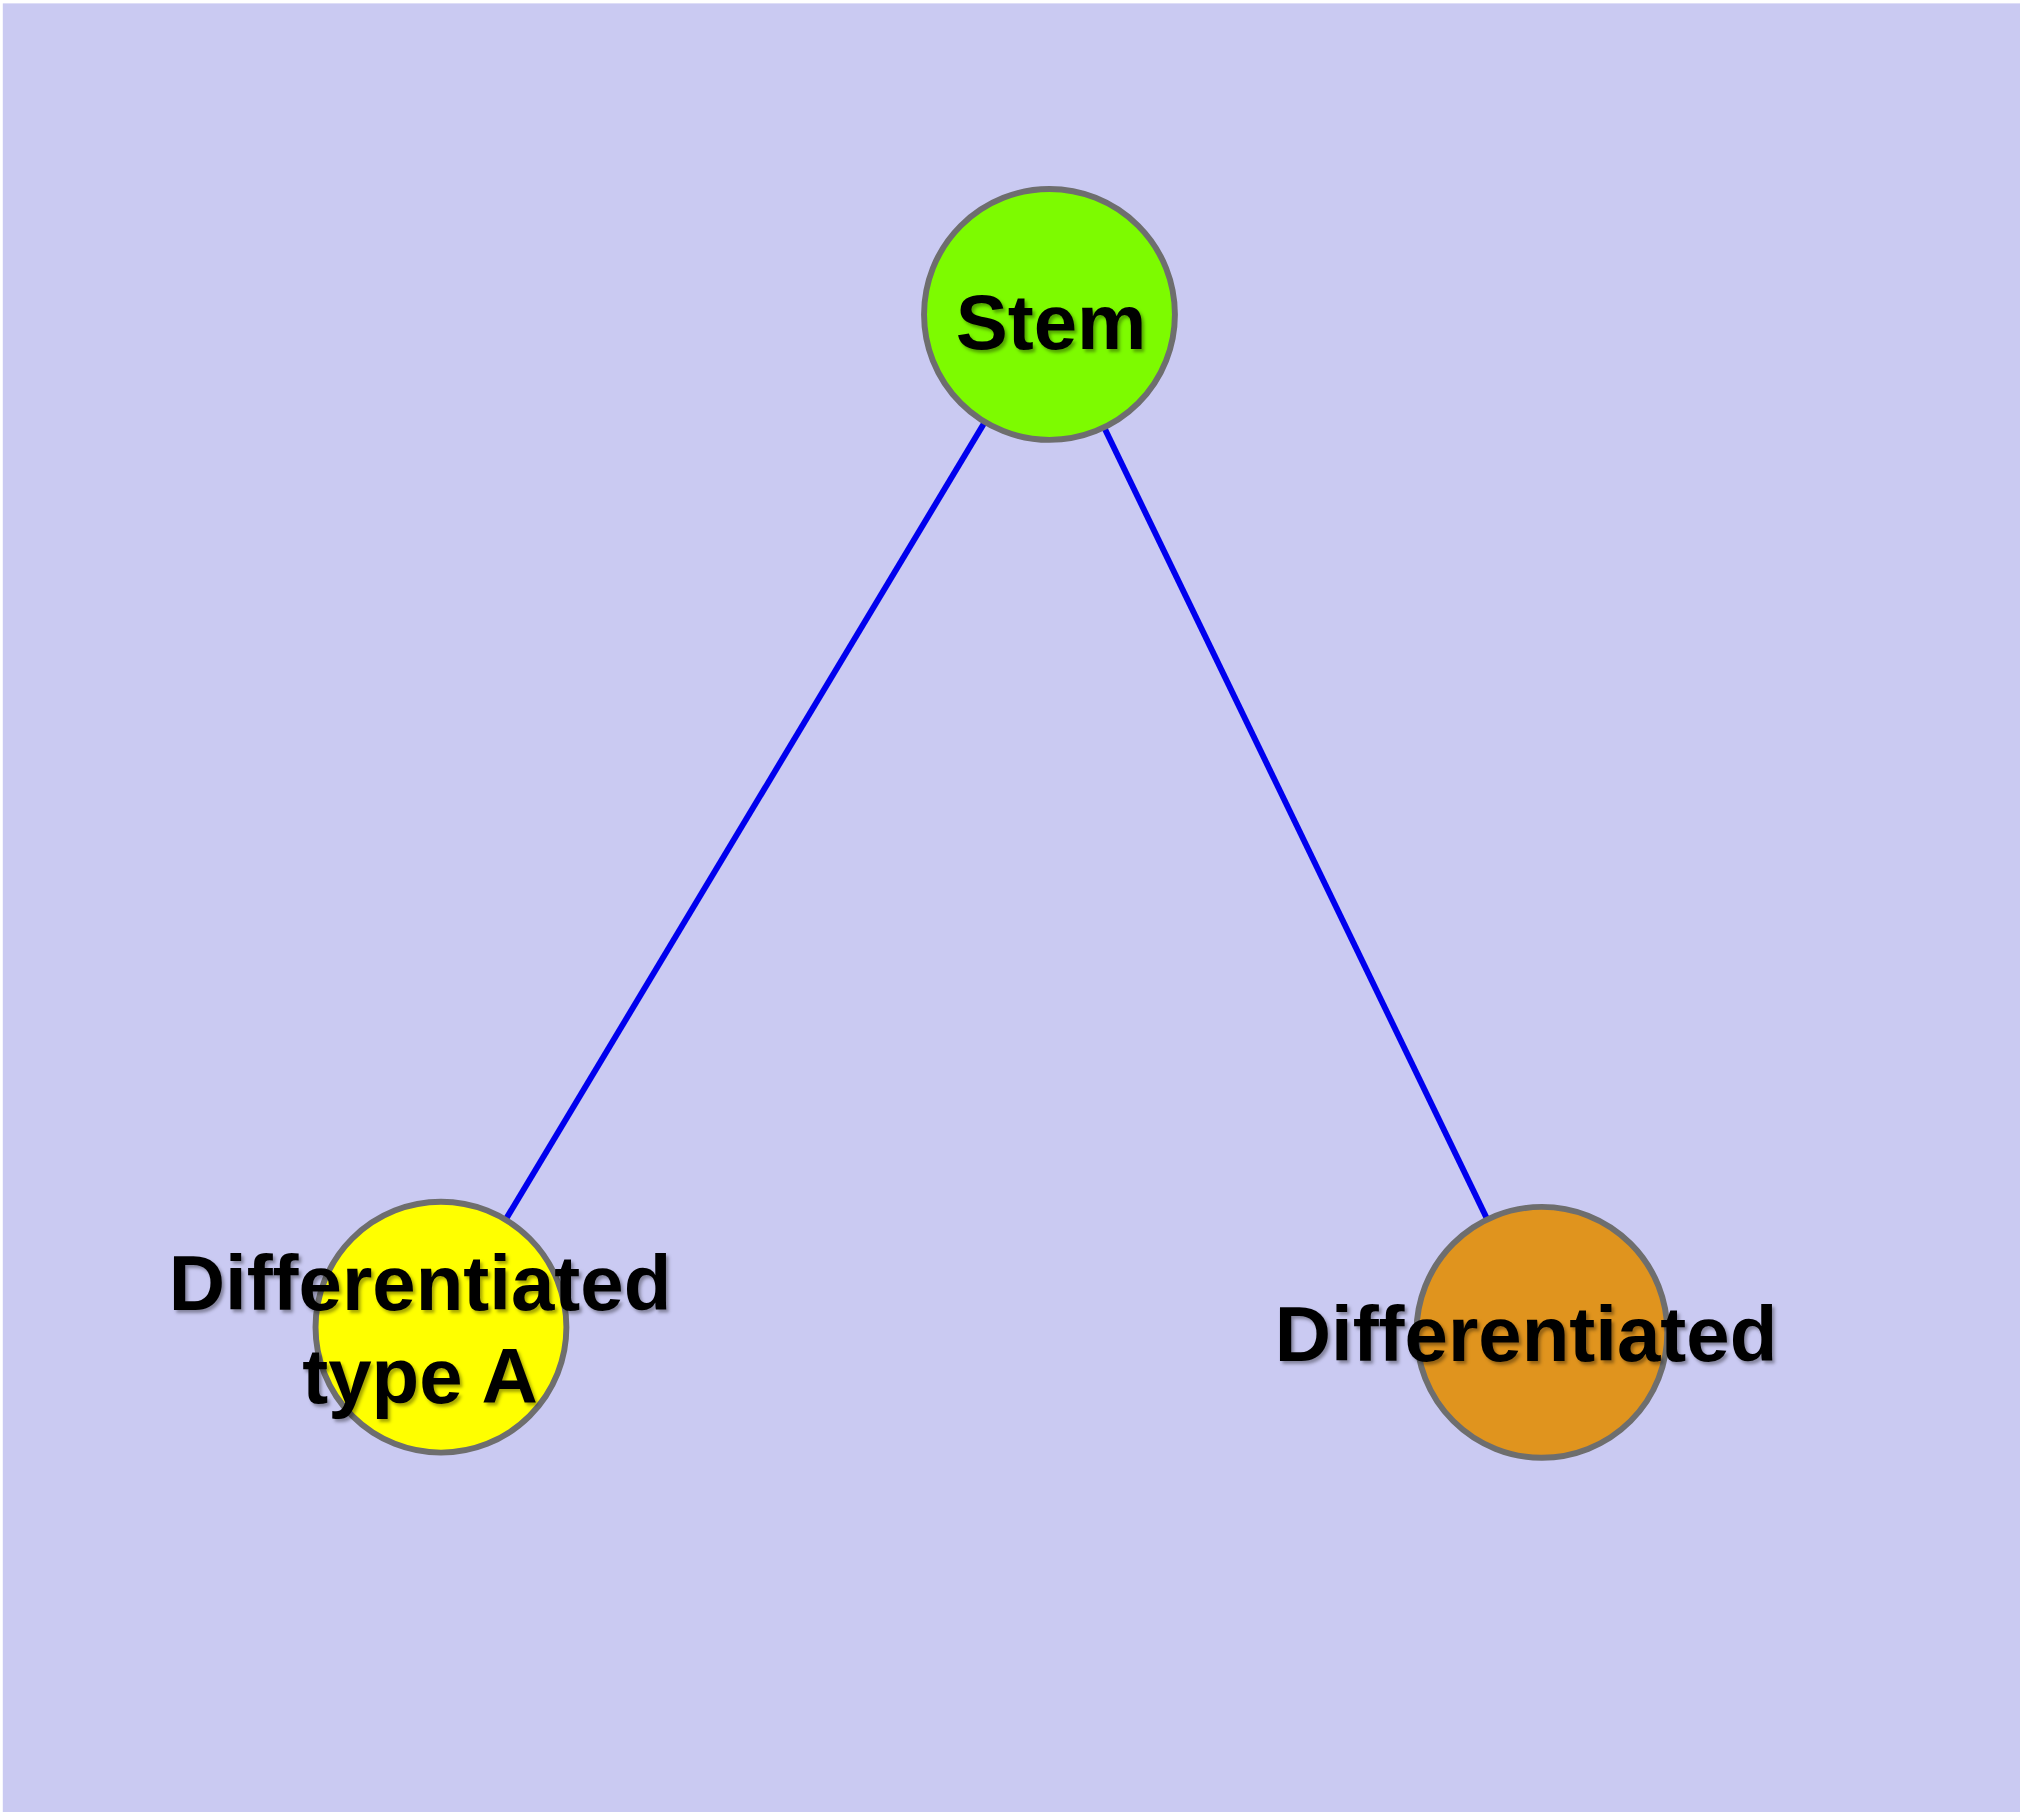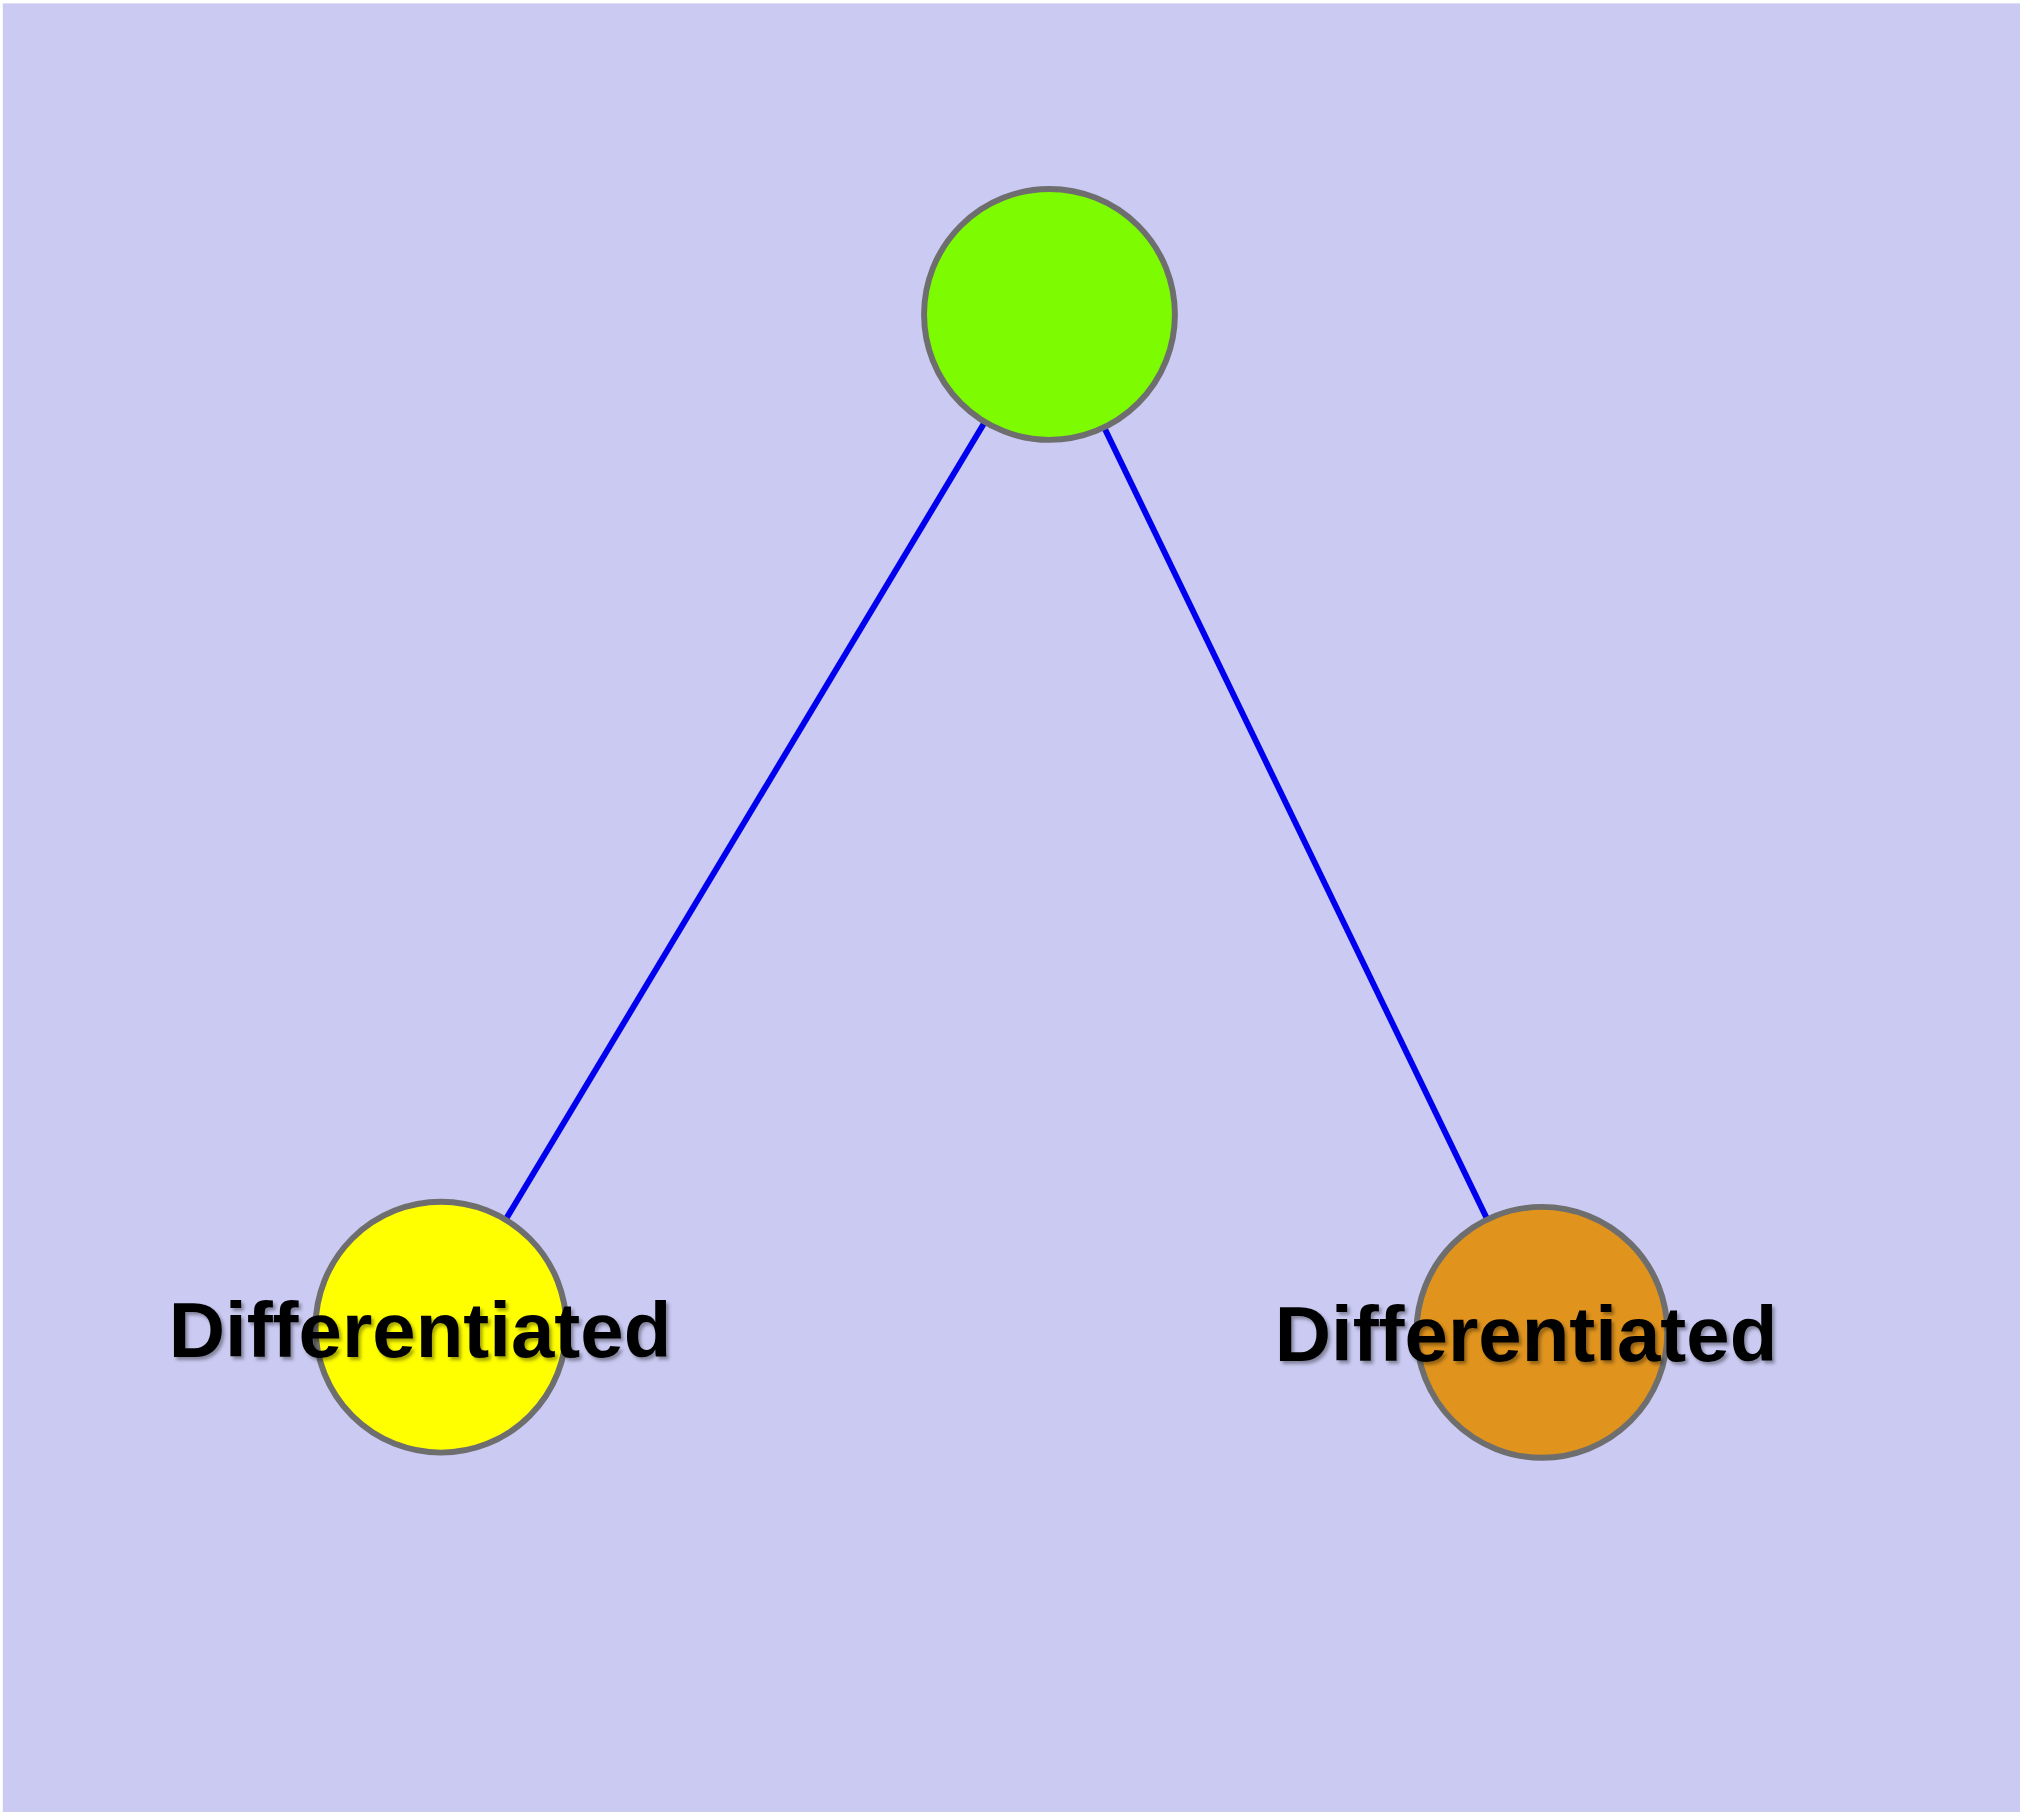--- a/index.html
+++ b/index.html
@@ -50,23 +50,25 @@
     <rect x="3" y="4" width="2381" height="2134" fill="#cacaf2"></rect>
 
     <line class="edge" x1="1238" y1="371" x2="520" y2="1566" stroke="#0000ee"></line>
     <line class="edge" x1="1238" y1="371" x2="1819" y2="1572" stroke="#0000ee"></line>
 
     <circle class="node-circle" cx="1238" cy="371" r="148" fill="#7dfb00" stroke="#6e6e6e"></circle>
     <circle class="node-circle" cx="520" cy="1566" r="148" fill="#ffff00" stroke="#6e6e6e"></circle>
     <circle class="node-circle" cx="1819" cy="1572" r="148" fill="#e0941e" stroke="#6e6e6e"></circle>
   </svg>
 
+  <div class="node-label" style="left:1051px; top:322px;">Stem</div>
 
   <div class="node-label" style="left:420px; top:1330px;">
     <div>Differentiated</div>
+    <div>type A</div>
   </div>
 
   <div class="node-label" style="left:1526px; top:1334px;">
     <div>Differentiated</div>
   </div>
 
 </div>
 
 
 </body></html>

